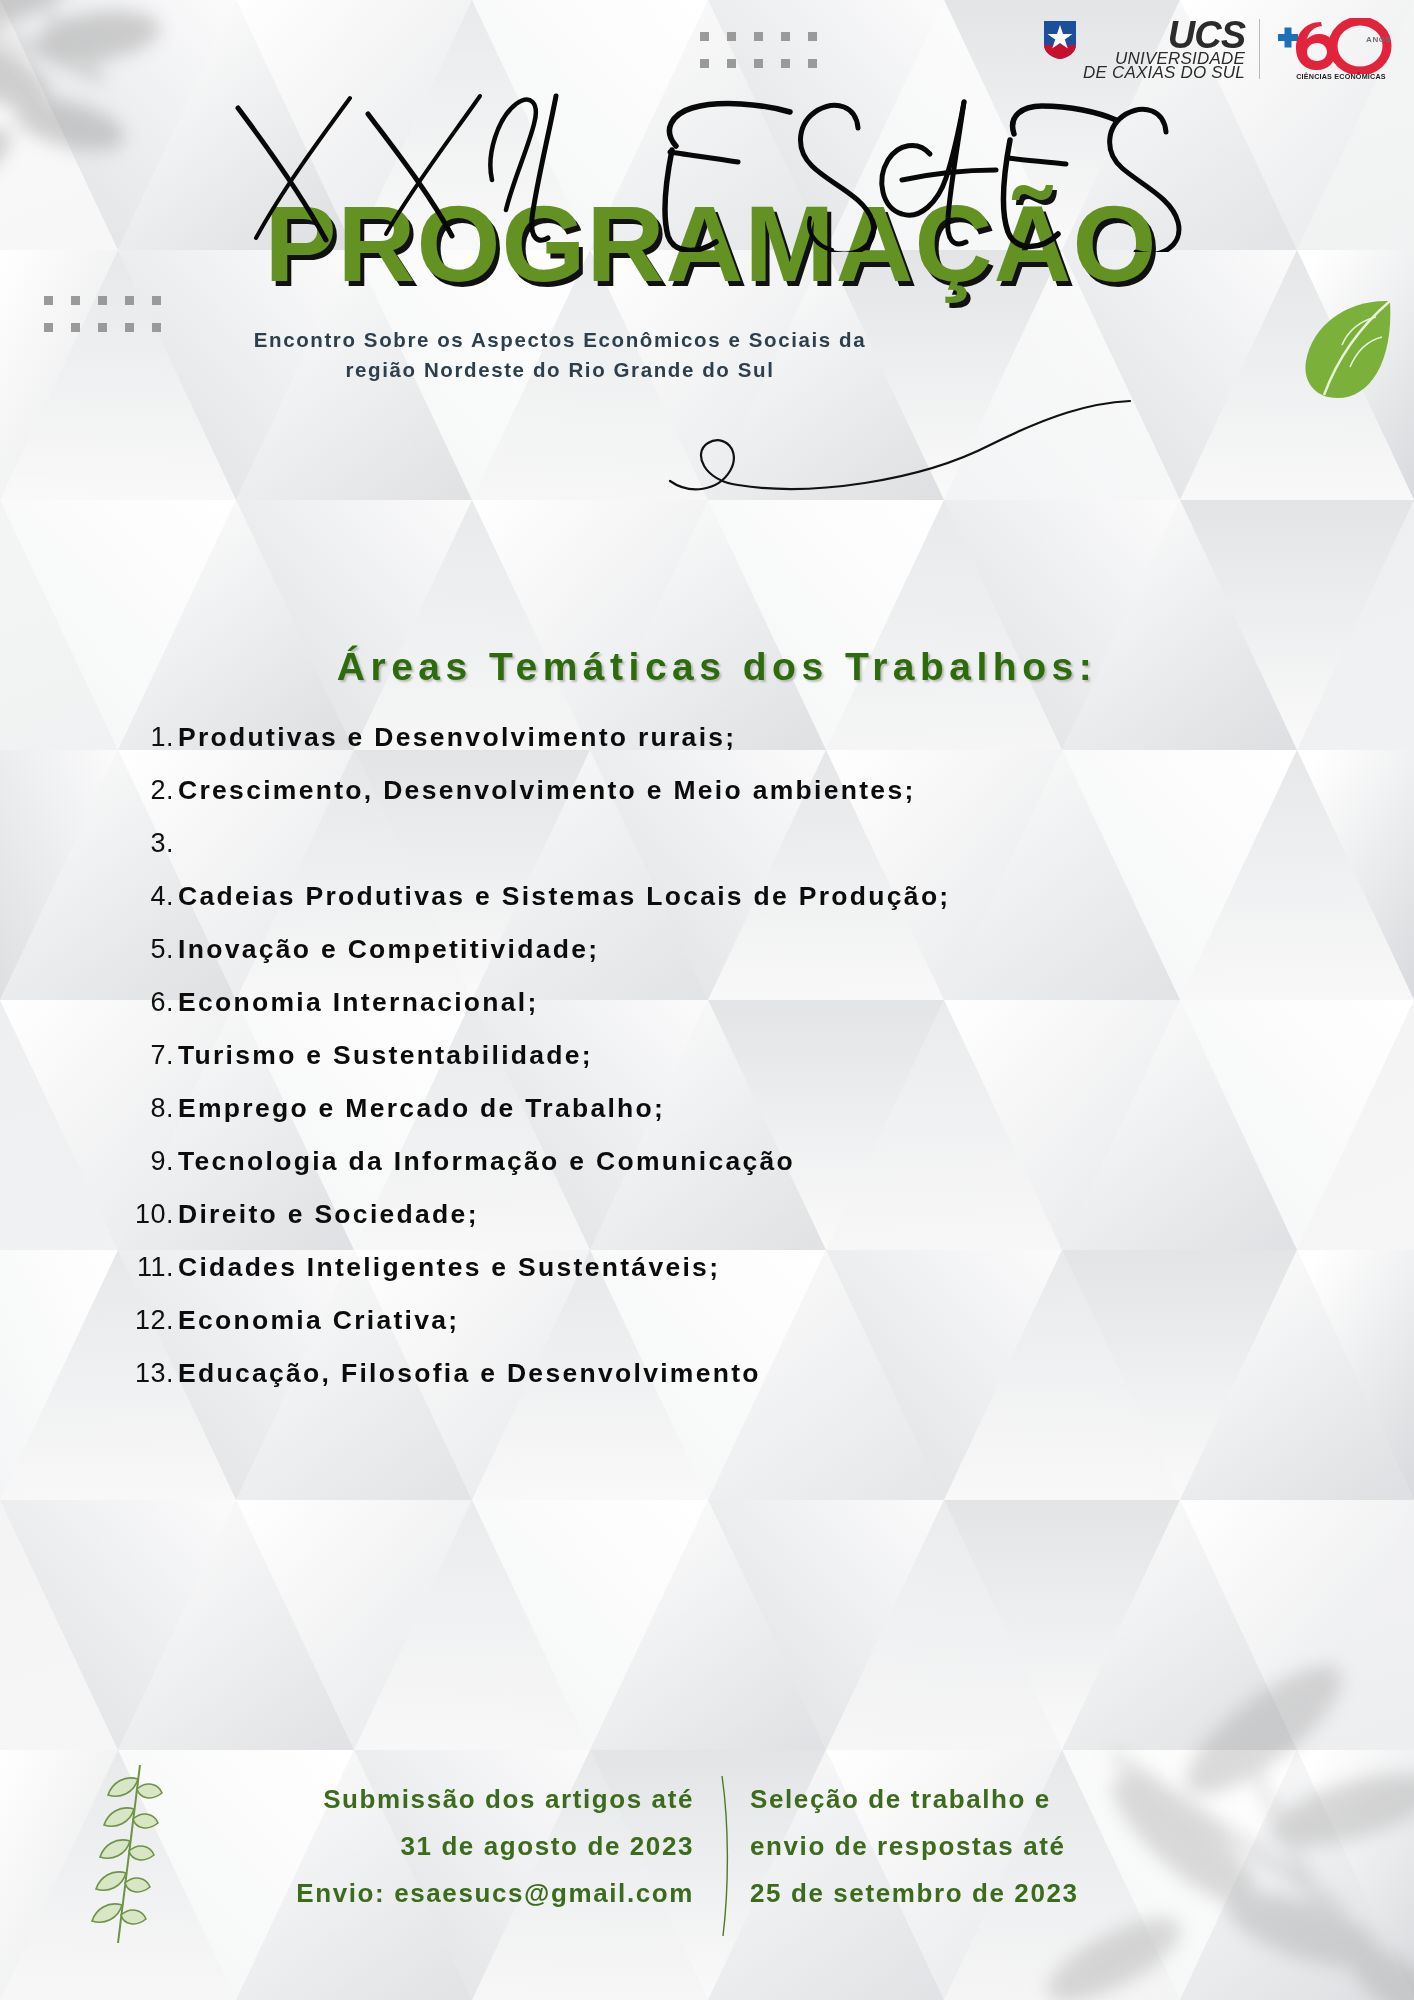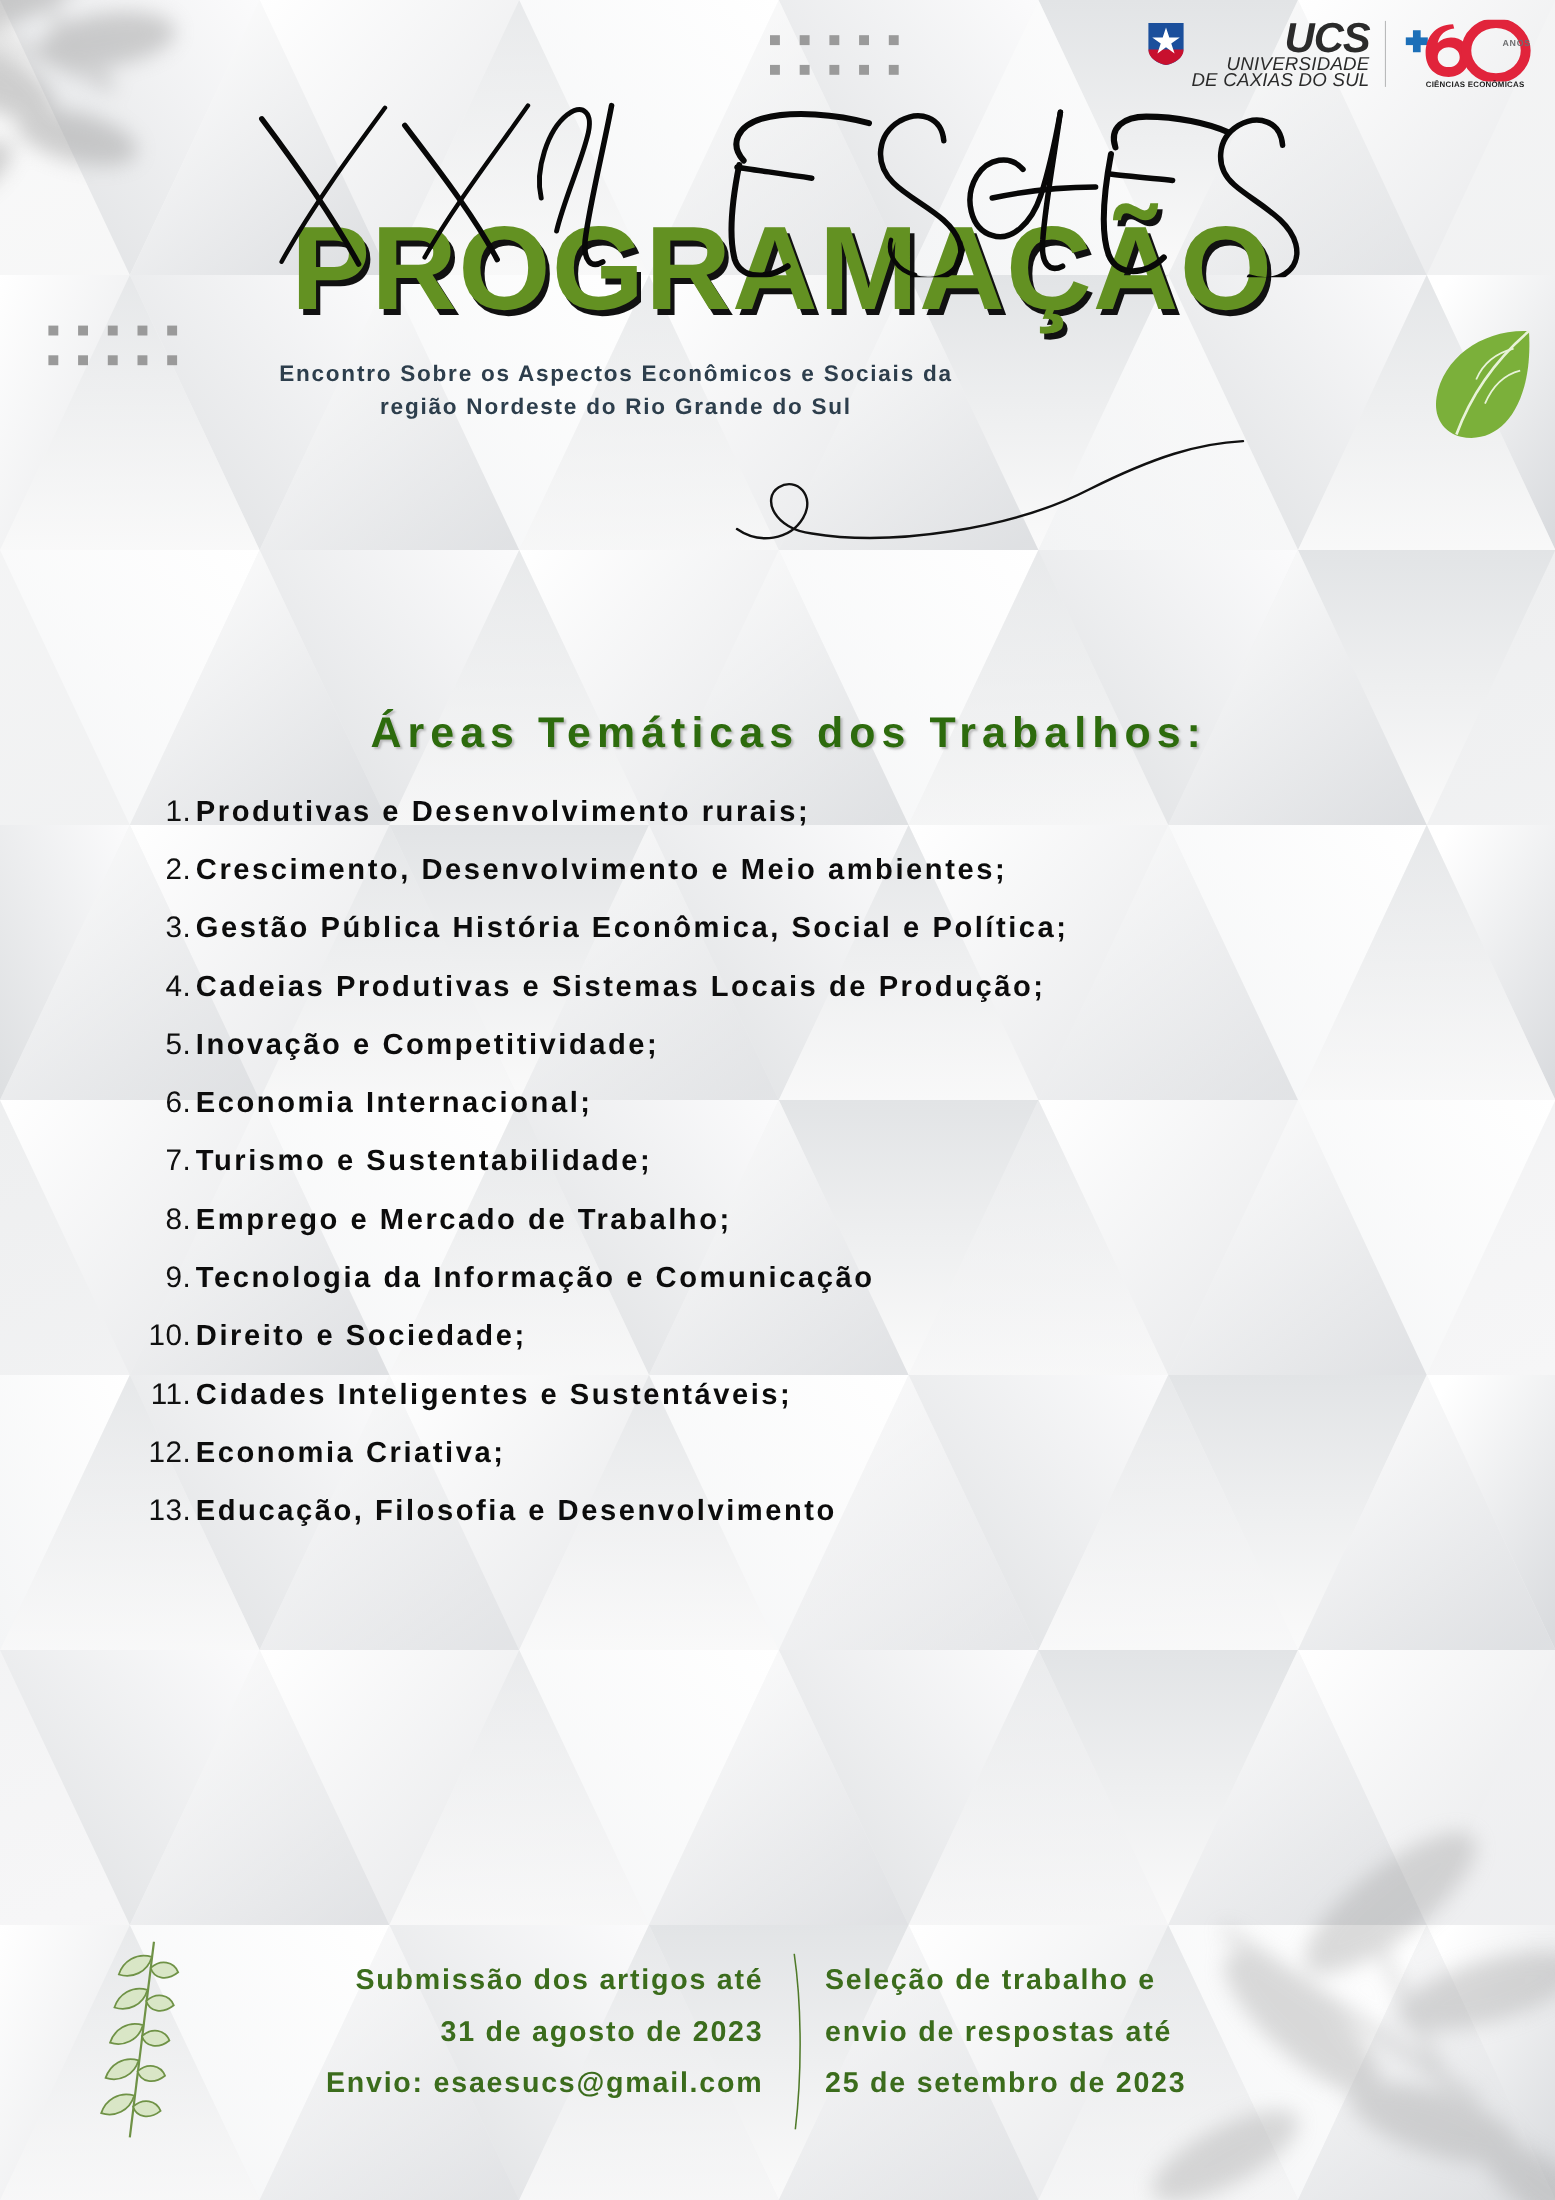--- a/index.html
+++ b/index.html
@@ -542,21 +542,20 @@
     <li class="topic">
       <span class="topic-num">1.</span>
       <span class="topic-text">Produtivas e Desenvolvimento rurais;</span>
     </li>
     <li class="topic">
       <span class="topic-num">2.</span>
       <span class="topic-text">Crescimento, Desenvolvimento e Meio ambientes;</span>
     </li>
     <li class="topic">
       <span class="topic-num">3.</span>
-      <span class="topic-text">Gestão Pública História Econômica, Social e Política;</span>
     </li>
     <li class="topic">
       <span class="topic-num">4.</span>
       <span class="topic-text">Cadeias Produtivas e Sistemas Locais de Produção;</span>
     </li>
     <li class="topic">
       <span class="topic-num">5.</span>
       <span class="topic-text">Inovação e Competitividade;</span>
     </li>
     <li class="topic">

